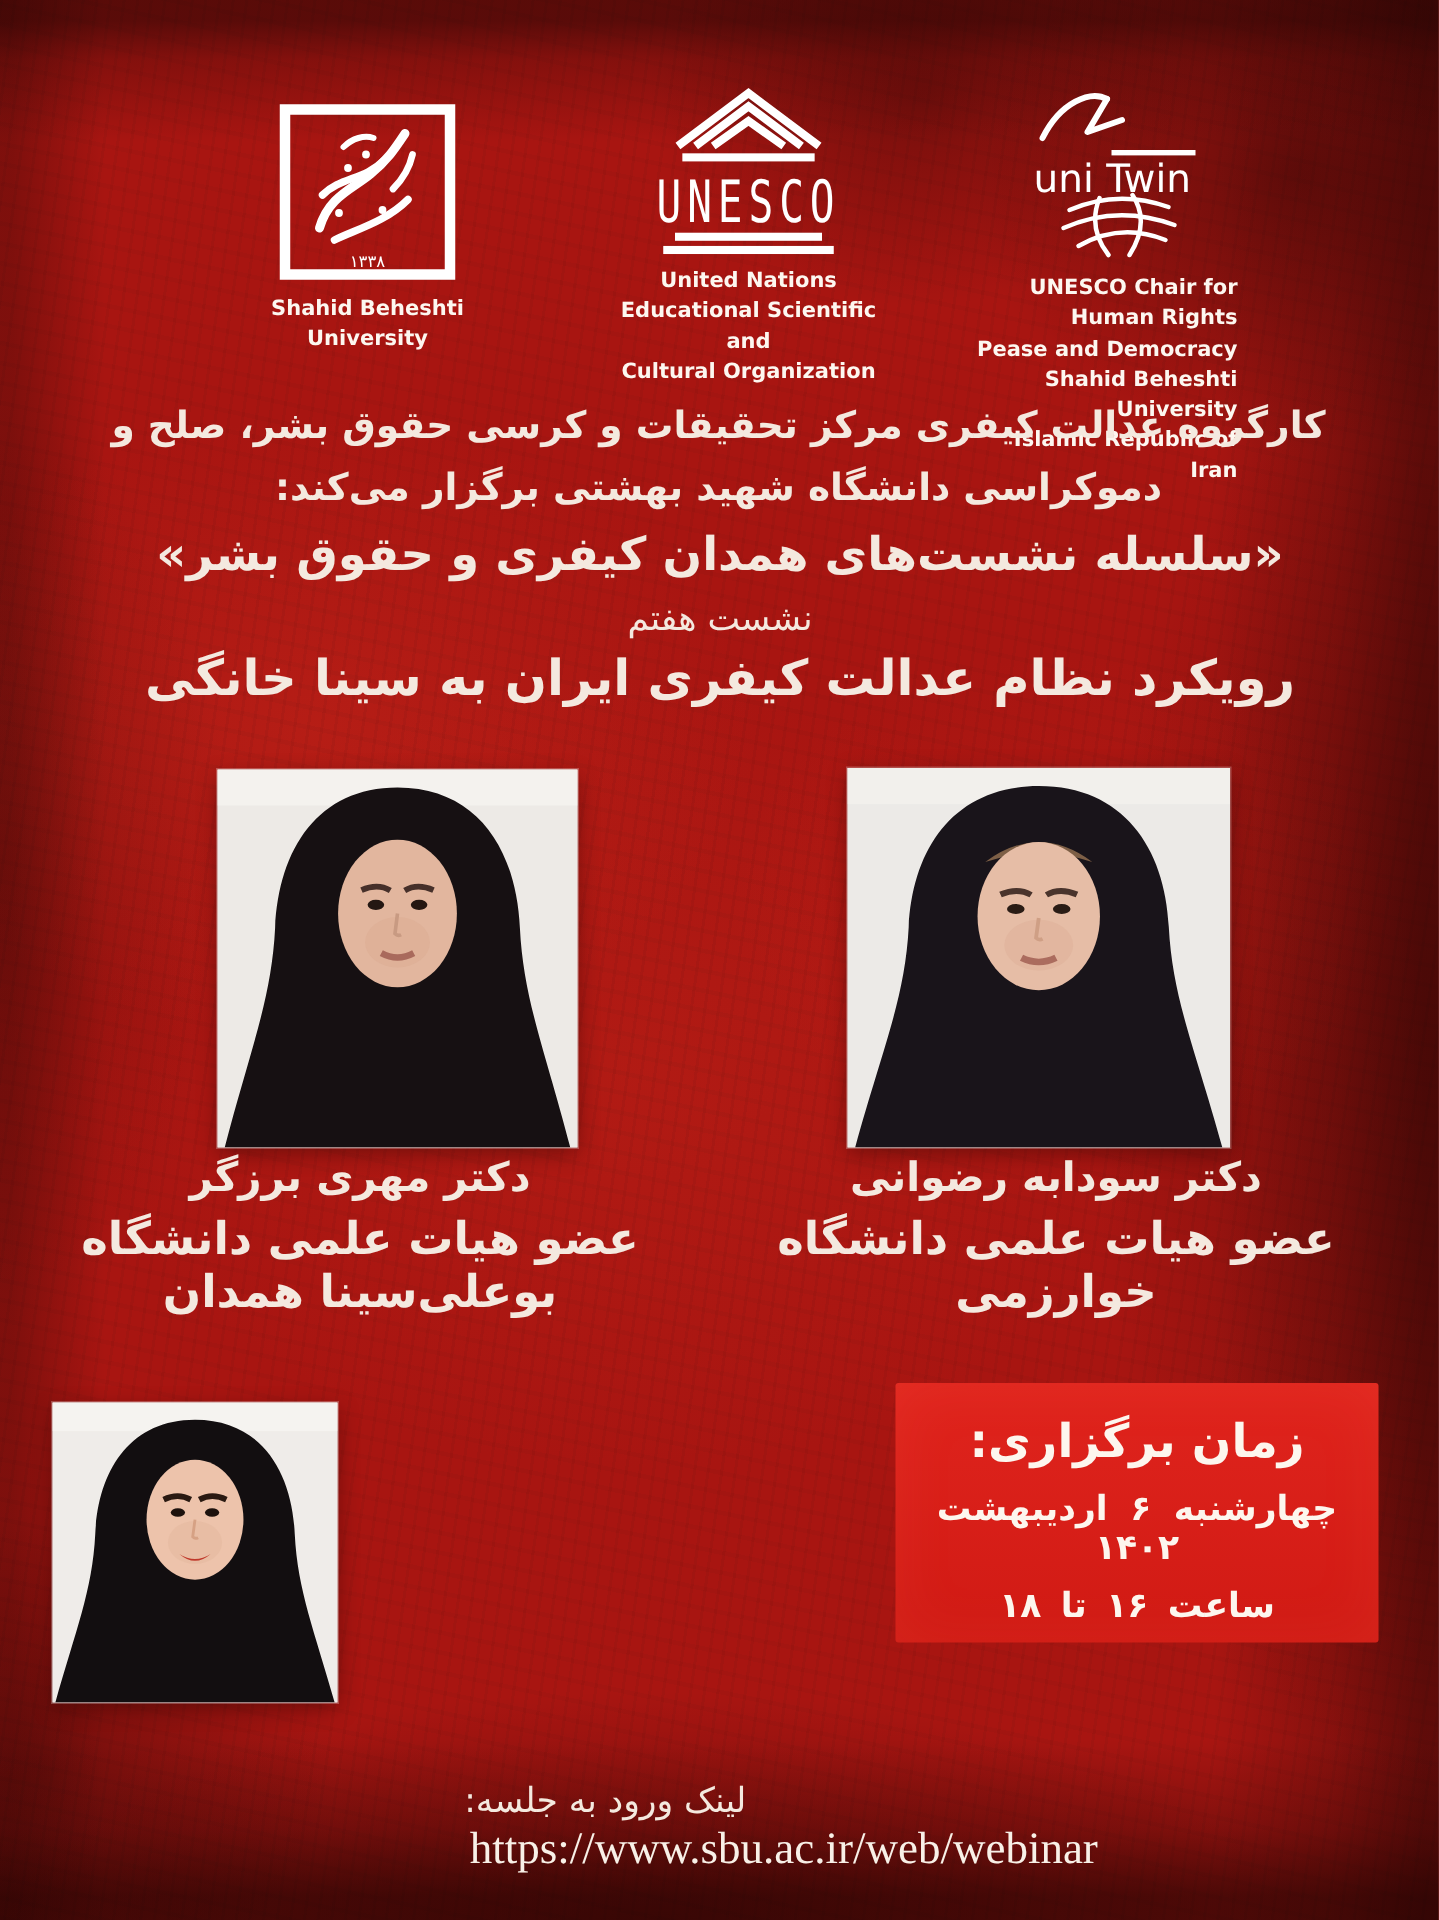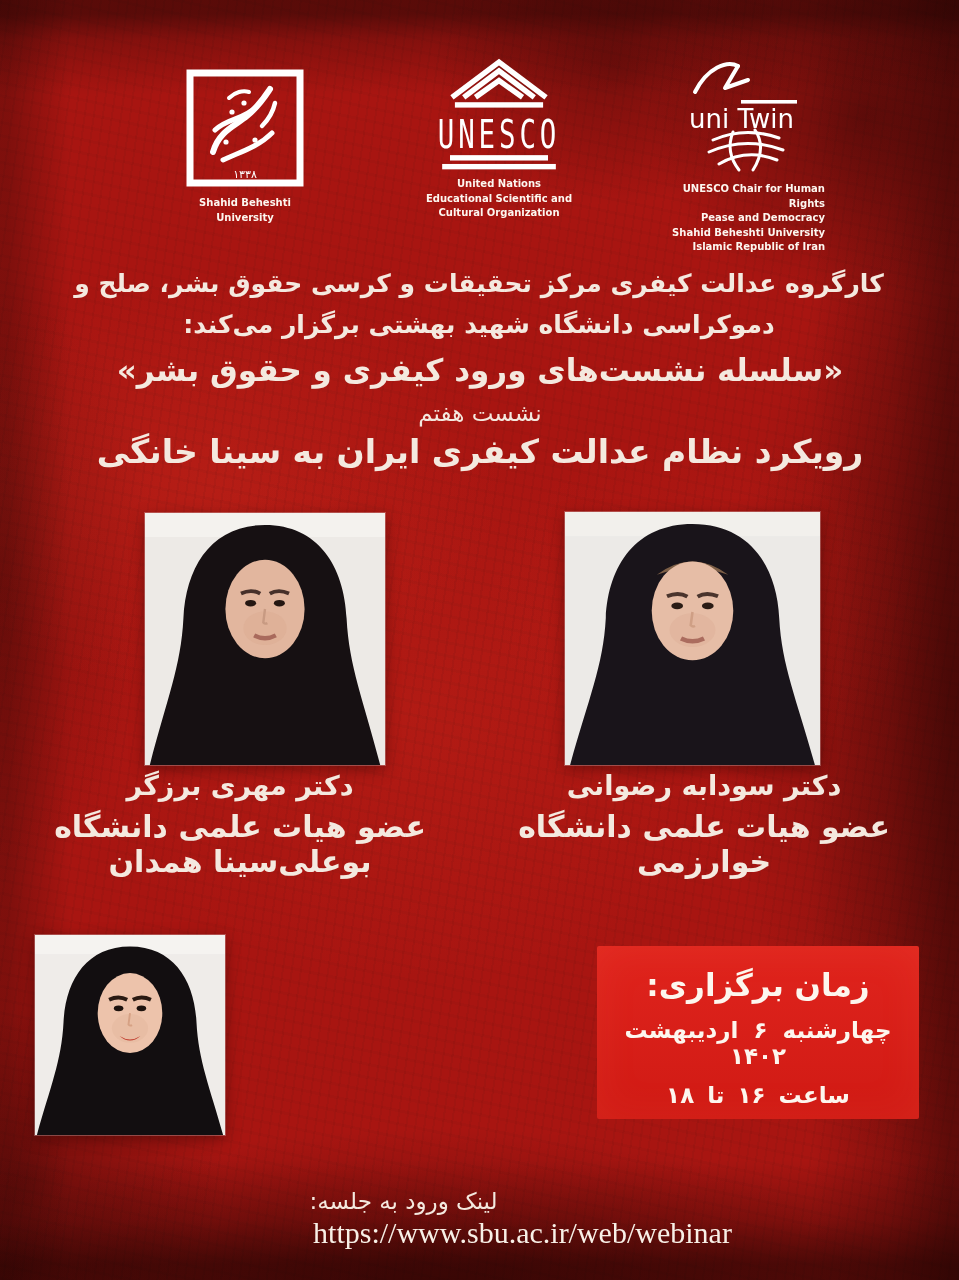--- a/index.html
+++ b/index.html
@@ -25,21 +25,21 @@
   .grain{
     position:absolute;inset:0;pointer-events:none;
     background-image:
       repeating-linear-gradient(98deg, rgba(0,0,0,.05) 0 2px, transparent 2px 9px),
       repeating-linear-gradient(173deg, rgba(255,255,255,.03) 0 1px, transparent 1px 6px),
       repeating-linear-gradient(12deg, rgba(0,0,0,.035) 0 3px, transparent 3px 13px);
     mix-blend-mode:multiply;opacity:.8;
   }
   .abs{position:absolute;}
   .fa{direction:rtl;color:#f4e9df;text-align:center;}
-  .logo-cap{color:#fdf7f0;font-size:10px;line-height:1.45;}
+  .logo-cap{color:#fdf7f0;font-size:14px;line-height:1.45;}
   .bold{font-weight:700;}
 
   .sbu{left:180px;top:68px;width:130px;text-align:center;}
   .unesco{left:398px;top:53px;width:202px;text-align:center;}
   .unitwin{left:650px;top:58px;width:175px;text-align:right;}
 
   .intro{left:44px;top:264px;width:870px;font-size:25px;line-height:1.62;font-weight:600;}
   .series{left:40px;top:352px;width:880px;font-size:31px;font-weight:700;}
   .session{left:40px;top:400px;width:880px;font-size:23px;font-weight:500;}
   .topic{left:40px;top:432px;width:880px;font-size:33px;font-weight:700;}
@@ -55,21 +55,21 @@
   .speaker-right{left:488px;width:432px;}
   .sp-name{font-size:27px;font-weight:700;}
   .sp-aff{font-size:30px;font-weight:700;margin-top:8px;}
 
   .secretary{left:256px;top:940px;width:340px;font-size:23px;font-weight:600;line-height:1.48;}
 
   .schedule{
     left:597px;top:922px;width:322px;height:173px;border-radius:2px;
     background:linear-gradient(180deg,#e0241d,#d01a14);
     box-shadow:inset 0 0 40px rgba(255,120,90,.12);
-    padding-top:21px;box-sizing:border-box;color:#fdf6ee;margin-top:24px;
+    padding-top:21px;box-sizing:border-box;color:#fdf6ee;
   }
   .sch-head{font-size:31px;font-weight:700;}
   .sch-date{font-size:23px;font-weight:600;margin-top:14px;word-spacing:7px;}
   .sch-time{font-size:23px;font-weight:600;margin-top:13px;word-spacing:5px;}
 
   .link-label{left:0;top:1188px;width:807px;font-size:23px;font-weight:400;}
   .link-url{left:0;top:1216px;width:959px;text-align:center;color:#f8f0e7;
     font-family:"Liberation Serif",serif;font-size:30px;padding-left:43px;}
 </style>
 </head>
@@ -138,21 +138,21 @@
     </svg>
     <div class="logo-cap bold">
       <div>UNESCO Chair for Human Rights</div>
       <div>Pease and Democracy</div>
       <div>Shahid Beheshti University</div>
       <div>Islamic Republic of Iran</div>
     </div>
   </div>
 
   <div class="abs fa intro">کارگروه عدالت کیفری مرکز تحقیقات و کرسی حقوق بشر، صلح و دموکراسی دانشگاه شهید بهشتی برگزار می‌کند:</div>
-  <div class="abs fa series">«سلسله نشست‌های ورود کیفری و حقوق بشر»</div>
+  <div class="abs fa series">«سلسله نشست‌های همدان کیفری و حقوق بشر»</div>
   <div class="abs fa session">نشست هفتم</div>
   <div class="abs fa topic">رویکرد نظام عدالت کیفری ایران به سینا خانگی</div>
 
   <div class="abs photo photo-left">
     <svg viewBox="0 0 100 105" preserveAspectRatio="none">
       <rect width="100" height="105" fill="#edeae6"></rect>
       <rect width="100" height="10" fill="#f4f2ee"></rect>
       <path d="M50,5 C28,5 17,22 16,44 C15,64 9,78 2,105 L98,105 C91,78 85,64 84,44 C83,22 72,5 50,5 Z" fill="#161012"></path>
       <ellipse cx="50" cy="40" rx="16.5" ry="20.5" fill="#e2b69e"></ellipse>
       <ellipse cx="50" cy="48" rx="9" ry="7" fill="#dcab92" opacity=".5"></ellipse>

